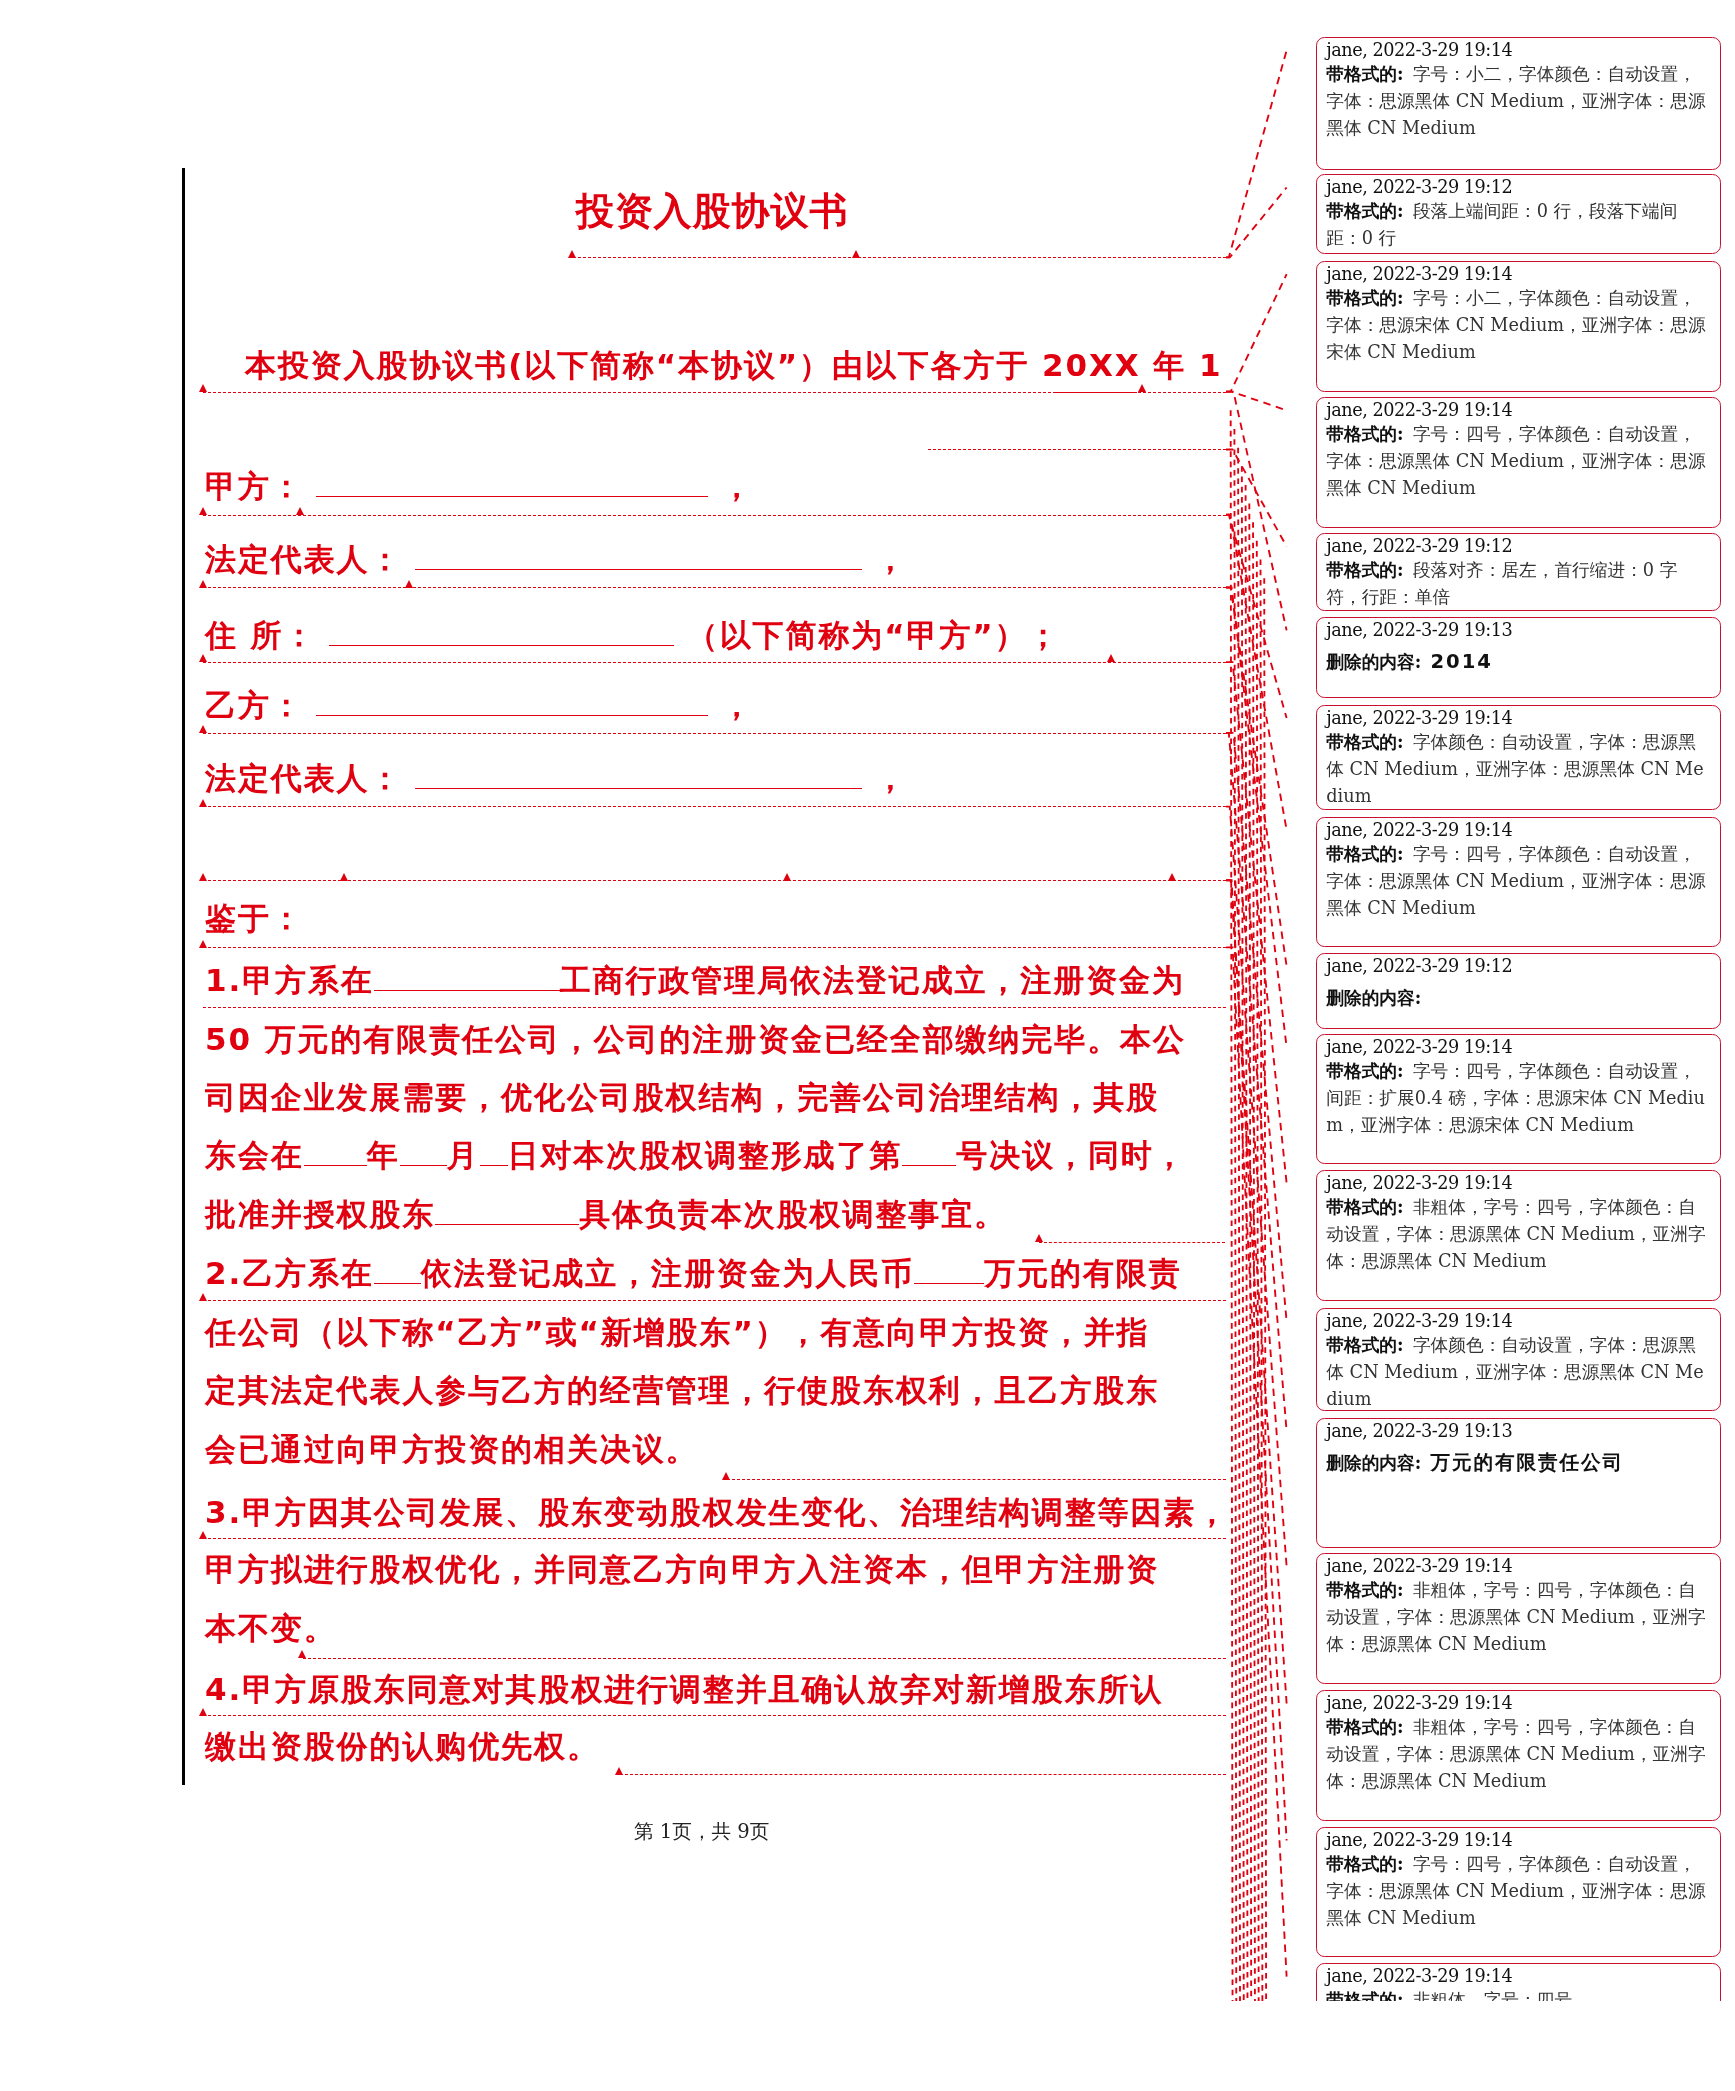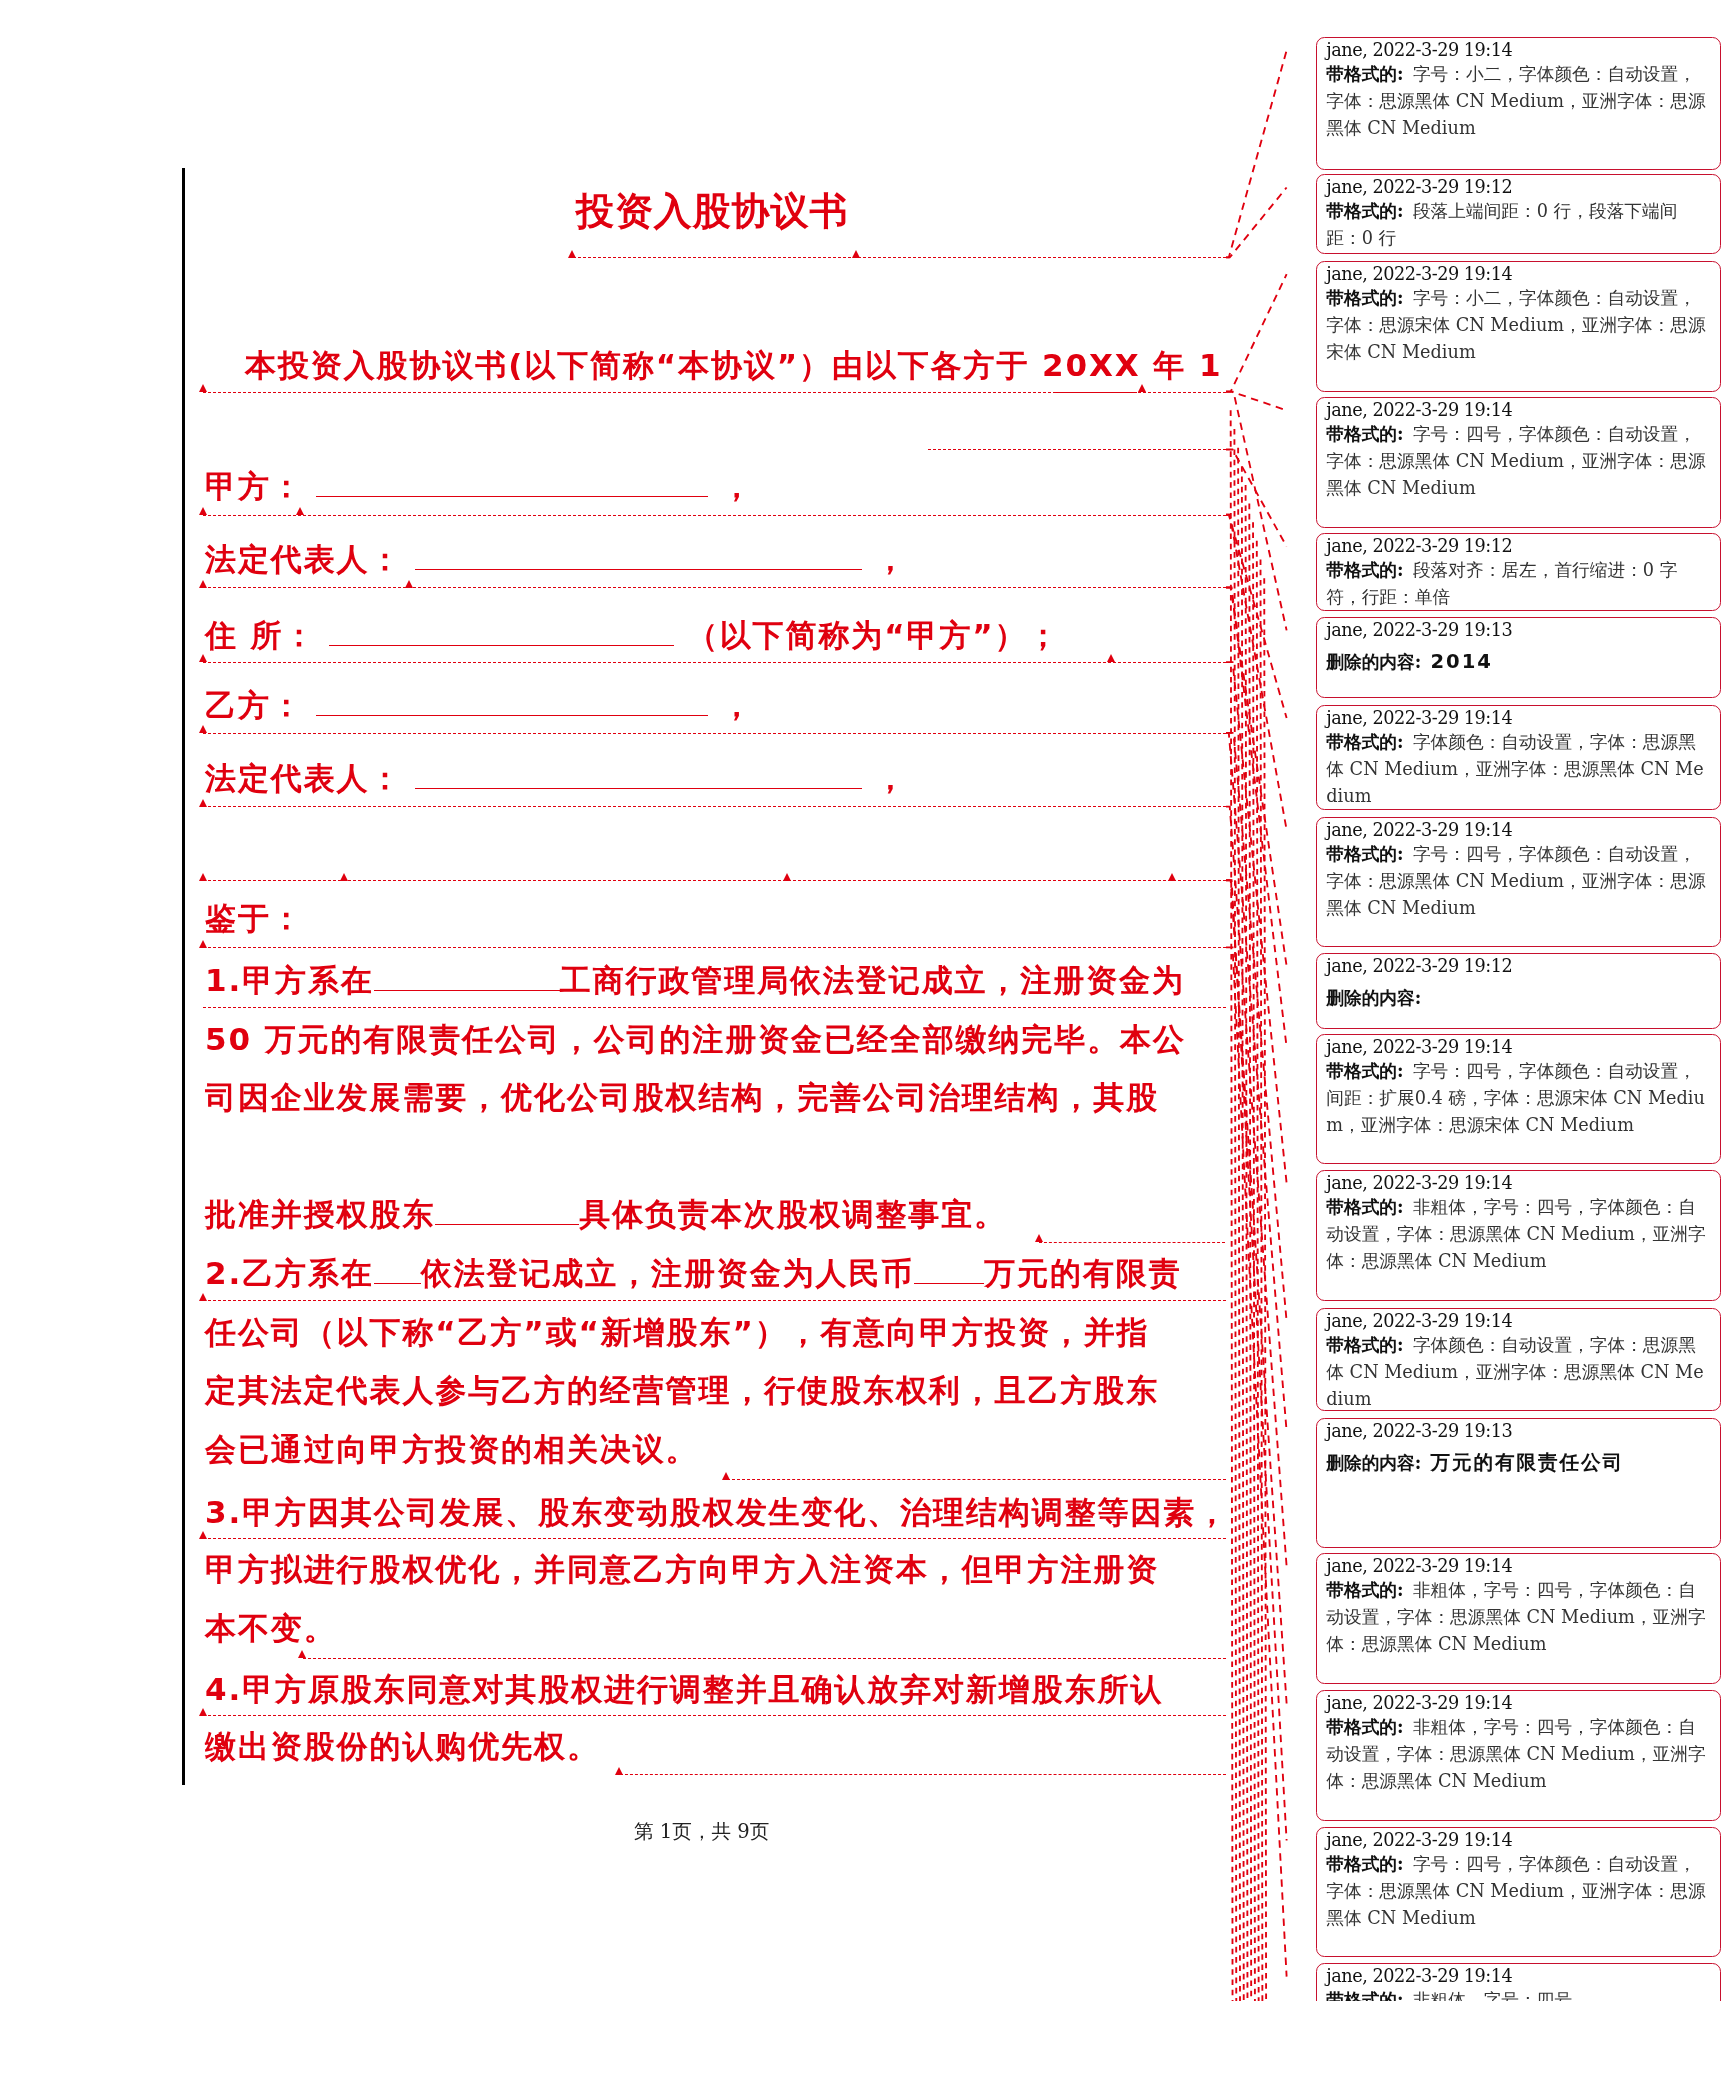--- a/index.html
+++ b/index.html
@@ -92,20 +92,23 @@
   <div class="line" style="top:898px;">鉴于：</div>
   <div class="dash" style="left:203px;top:947px;width:1023px;"></div>
   <div class="tri" style="left:199px;top:940px;"></div>
 
   <div class="line" style="top:960px;">
     <span>1.甲方系在</span><span class="blank" style="width:186px;"></span><span>工商行政管理局依法登记成立，注册资金为</span>
   </div>
   <div class="dash" style="left:203px;top:1007px;width:1023px;"></div>
   <div class="line" style="top:1019px;">50 万元的有限责任公司，公司的注册资金已经全部缴纳完毕。本公</div>
   <div class="line" style="top:1077px;">司因企业发展需要，优化公司股权结构，完善公司治理结构，其股</div>
+  <div class="line" style="top:1135px;">
+    <span>东会在</span><span class="blank" style="width:63px;"></span><span>年</span><span class="blank" style="width:47px;"></span><span>月</span><span class="blank" style="width:28px;"></span><span>日对本次股权调整形成了第</span><span class="blank" style="width:54px;"></span><span>号决议，同时，</span>
+  </div>
   <div class="line" style="top:1194px;">
     <span>批准并授权股东</span><span class="blank" style="width:144px;"></span><span>具体负责本次股权调整事宜。</span>
   </div>
   <div class="dash" style="left:1039px;top:1242px;width:186px;"></div>
   <div class="tri" style="left:1035px;top:1234px;"></div>
 
   <div class="line" style="top:1253px;">
     <span>2.乙方系在</span><span class="blank" style="width:47px;"></span><span>依法登记成立，注册资金为人民币</span><span class="blank" style="width:70px;"></span><span>万元的有限责</span>
   </div>
   <div class="dash" style="left:203px;top:1300px;width:1023px;"></div>

